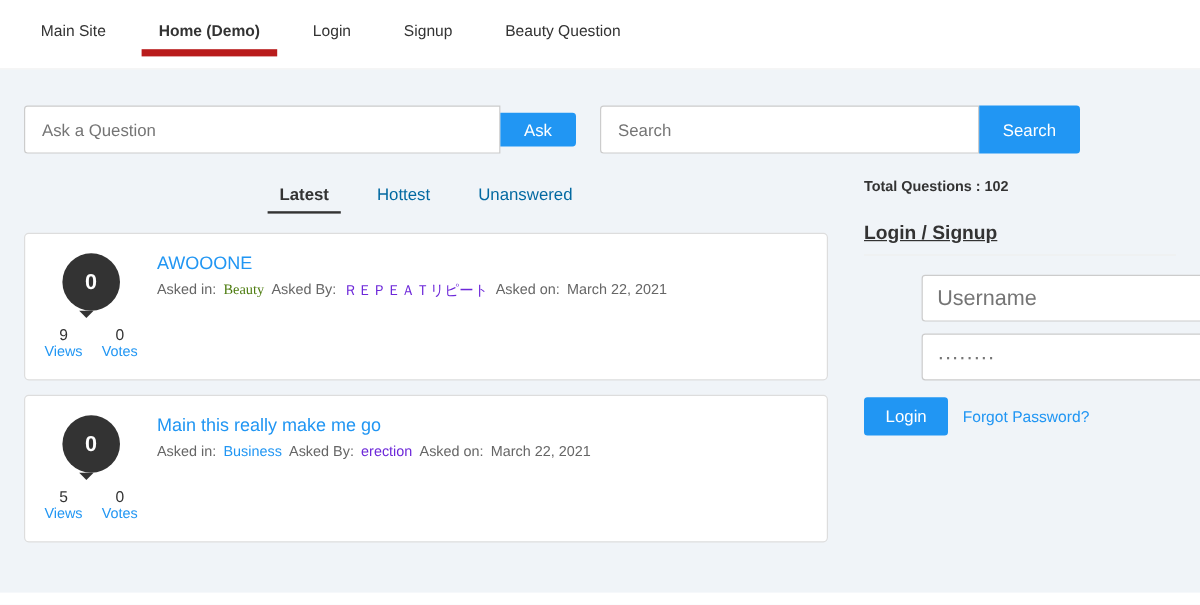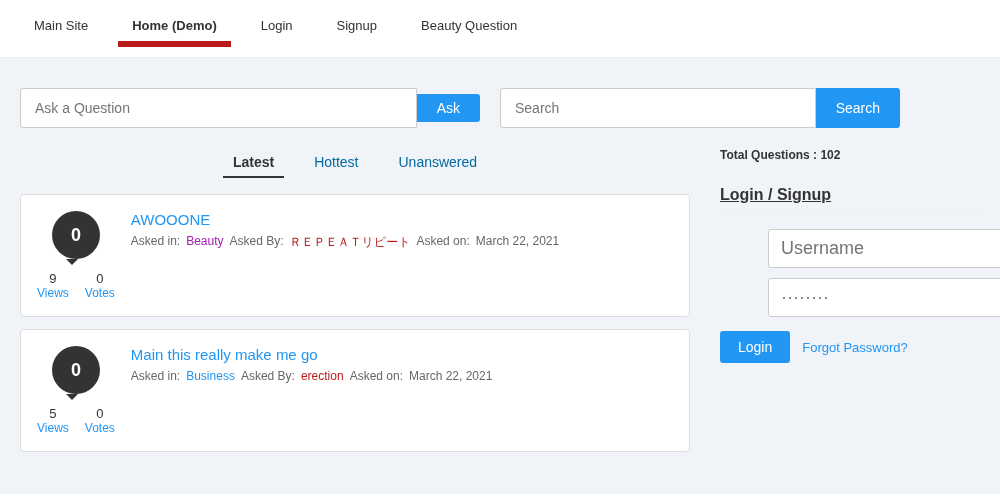--- a/index.html
+++ b/index.html
@@ -49,23 +49,23 @@
     .vote-stats { display: flex; gap: 16px; margin-top: 4px; }
     .stat { display: flex; flex-direction: column; align-items: center; font-size: 13px; }
     .stat-num { font-weight: normal; color: #333; }
     .stat-label { color: #2196f3; font-size: 12px; }
 
     .question-content { flex: 1; }
     .question-title { font-size: 15px; color: #2196f3; margin-bottom: 6px; cursor: pointer; text-decoration: none; display: block; }
     .question-meta { font-size: 12px; color: #666; display: flex; gap: 6px; flex-wrap: wrap; align-items: flex-start; }
     .meta-label { color: #666; }
     .meta-link { color: #2196f3; text-decoration: none; }
-    .meta-link.beauty { color: #a21caf; }
+    .meta-link.beauty { color: #4d7c0f; font-family: Liberation Serif, serif; }
     .meta-link.business { color: #2196f3; }
-    .meta-link.user { color: #b91c1c; }
+    .meta-link.user { color: #6d28d9; }
 
     
     .sidebar-section { margin-bottom: 24px; }
     .sidebar-title { font-size: 16px; font-weight: bold; color: #333; margin-bottom: 16px; border-bottom: 1px solid #eee; padding-bottom: 8px; text-decoration: underline; }
 
     .login-form { display: flex; flex-direction: column; gap: 10px; }
     .login-input { padding: 8px 12px; border: 1px solid #ccc; border-radius: 3px; font-size: 18px; outline: none; width: 100%; margin-left: 48px; }
     .login-actions { display: flex; align-items: center; gap: 12px; margin-top: 4px; }
     .login-btn { background: #2196f3; color: #fff; border: none; padding: 8px 18px; border-radius: 3px; font-size: 14px; cursor: pointer; }
     .forgot-link { color: #2196f3; font-size: 13px; text-decoration: none; cursor: pointer; }

